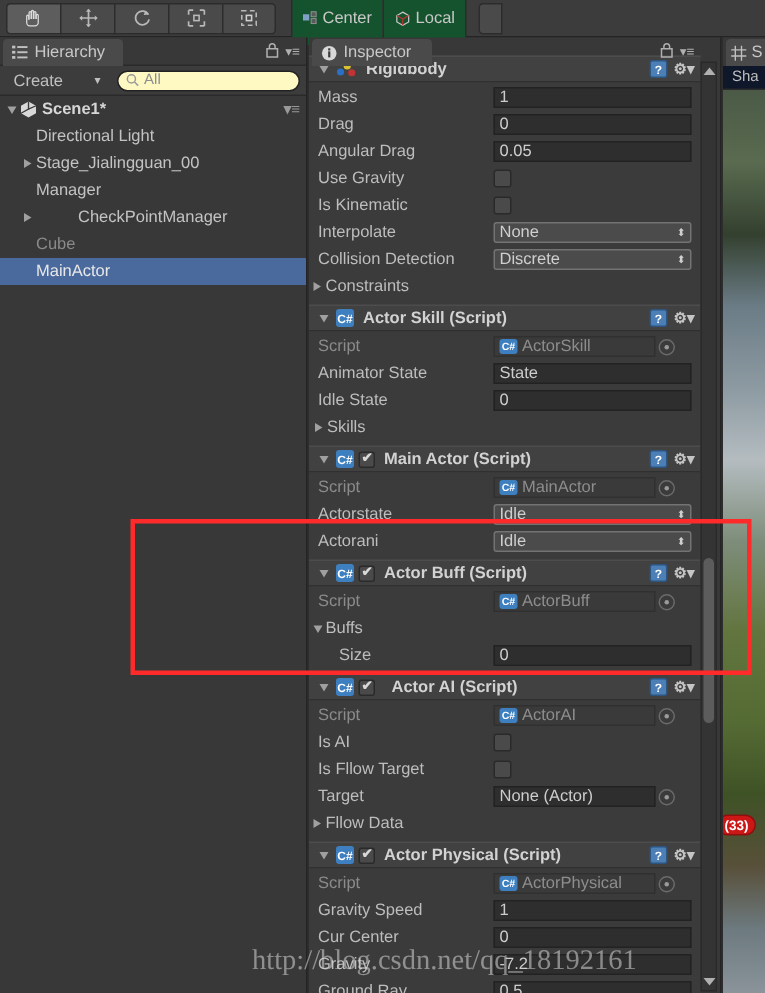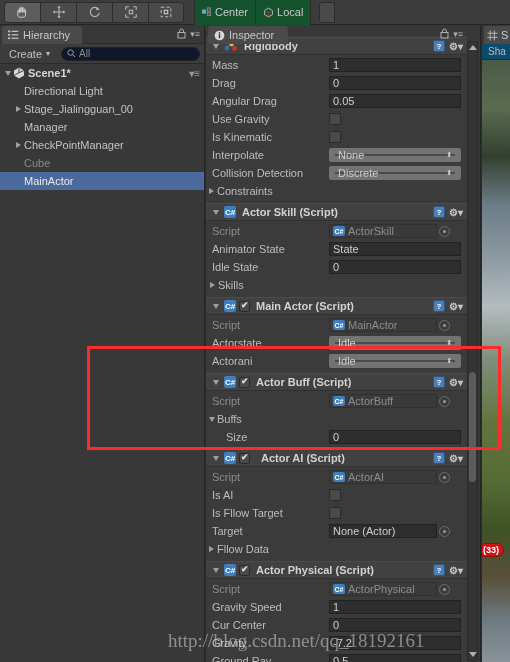--- a/index.html
+++ b/index.html
@@ -62,25 +62,25 @@
     color:#c8c8c8; font-size:11px;
   }
   .panel-tab-right {
     position:absolute; right:4px; top:3px; display:flex; align-items:center; gap:4px;
   }
   .hier-toolbar {
     height:20px; background:#3c3c3c; display:flex; align-items:center;
     padding:0 4px; gap:6px; border-bottom:1px solid #2a2a2a;
   }
   .create-btn {
-    display:flex; align-items:center; gap:4px; padding:1px 5px;
+    display:flex; align-items:center; gap:21px; padding:1px 5px;
     color:#c0c0c0; font-size:11px;
   }
   .search-box {
-    flex:1; height:14px; background:#0f172a; border:1px solid #222;
+    flex:1; height:14px; background:#fef9c3; border:1px solid #222;
     border-radius:8px; display:flex; align-items:center; padding:0 5px; gap:3px;
     color:#8d8d8d; font-size:10px;
   }
   .hier-list { background:#383838; }
   .hier-row {
     height:18px; display:flex; align-items:center; font-size:11px;
     color:#c3c3c3; padding-right:4px;
   }
   .hier-row.scene { color:#d6d6d6; font-weight:bold; }
   .hier-row.selected { background:#4a6a9e; color:#e8e8e8; }
@@ -112,21 +112,21 @@
   .prop-label.dim { color:#8b8b8b; }
   .prop-label.ind { padding-left:14px; width:117px; }
   .field {
     height:14px; background:#2e2e2e; border:1px solid #222;
     flex:1; margin-right:6px; display:flex; align-items:center;
     padding:0 3px; font-size:11px; color:#cdcdcd;
   }
   .field.disabled { background:#3a3a3a; border-color:#303030; color:#8d8d8d; }
   .field.obj { display:flex; align-items:center; gap:3px; }
   .dropdown {
-    height:14px; background:#4b4b4b; border:6px solid #737373; border-radius:2px;
+    height:14px; background:#4b4b4b; border:1px solid #737373; border-radius:2px;
     flex:1; margin-right:6px; display:flex; align-items:center; justify-content:space-between;
     padding:0 3px; font-size:11px; color:#cfcfcf;
   }
   .checkbox {
     width:12px; height:12px; background:#4a4a4a; border:1px solid #2a2a2a; border-radius:2px;
   }
   .obj-dot {
     width:11px; height:11px; border:1px solid #6b6b6b; border-radius:50%;
     margin-right:5px; flex:0 0 11px; position:relative;
   }
@@ -186,21 +186,21 @@
     background:#383838; overflow:hidden;
   }
   .rp-tabbar { height:19px; background:#383838; position:relative; }
   .rp-tab {
     position:absolute; left:2px; top:1px; height:18px; width:44px;
     background:#4a4a4a; border-radius:3px 3px 0 0;
     display:flex; align-items:center; gap:3px; padding-left:3px;
     color:#c8c8c8; font-size:11px; overflow:hidden;
   }
   .rp-sub {
-    height:16px; background:#0c4a6e; border-bottom:1px solid #2a2a2a;
+    height:16px; background:#0f172a; border-bottom:1px solid #2a2a2a;
     display:flex; align-items:center; padding-left:6px;
     color:#bdbdbd; font-size:10px; overflow:hidden;
   }
   .rp-scene {
     position:absolute; left:0; top:35px; width:28px; height:602px;
     background:
       linear-gradient(180deg,#4b5a46 0%,#5a6b50 8%,#33402f 16%,#6b7c86 24%,
       #8d9aa2 33%,#b4bcc0 41%,#7e8d7a 50%,#62753f 60%,#556b34 70%,
       #3f5226 78%,#58503a 86%,#6d7a80 93%,#8a949a 100%);
   }
@@ -340,21 +340,21 @@
         <div class="hier-row" style="padding-left: 13px;">
           <div class="hier-arrow">
             <div class="tri-r"></div>
           </div>
           <span>Stage_Jialingguan_00</span>
         </div>
         <div class="hier-row" style="padding-left: 13px;">
           <div class="hier-arrow"></div>
           <span>Manager</span>
         </div>
-        <div class="hier-row" style="padding-left: 13px;">
+        <div class="hier-row" style="padding-left: 13px; gap: 28px;">
           <div class="hier-arrow">
             <div class="tri-r"></div>
           </div>
           <span>CheckPointManager</span>
         </div>
         <div class="hier-row dim" style="padding-left: 13px;">
           <div class="hier-arrow"></div>
           <span>Cube</span>
         </div>
         <div class="hier-row selected" style="padding-left: 13px;">

